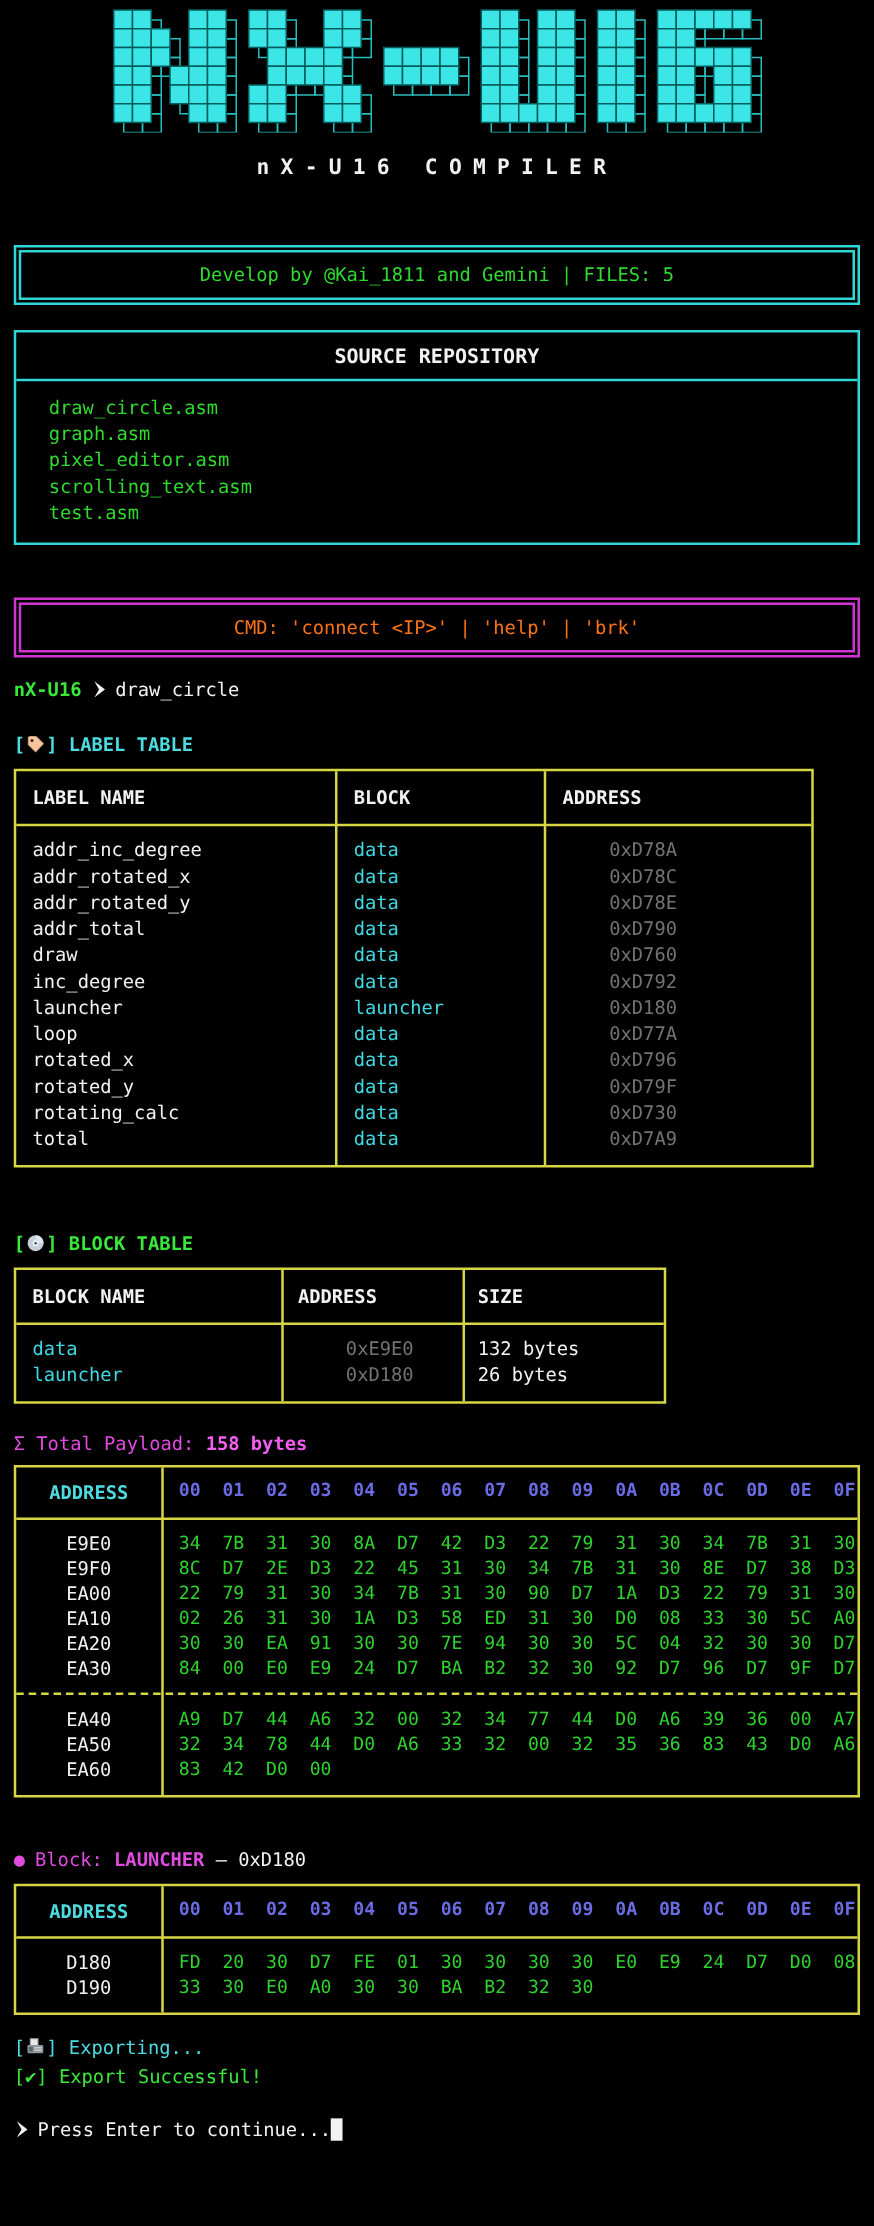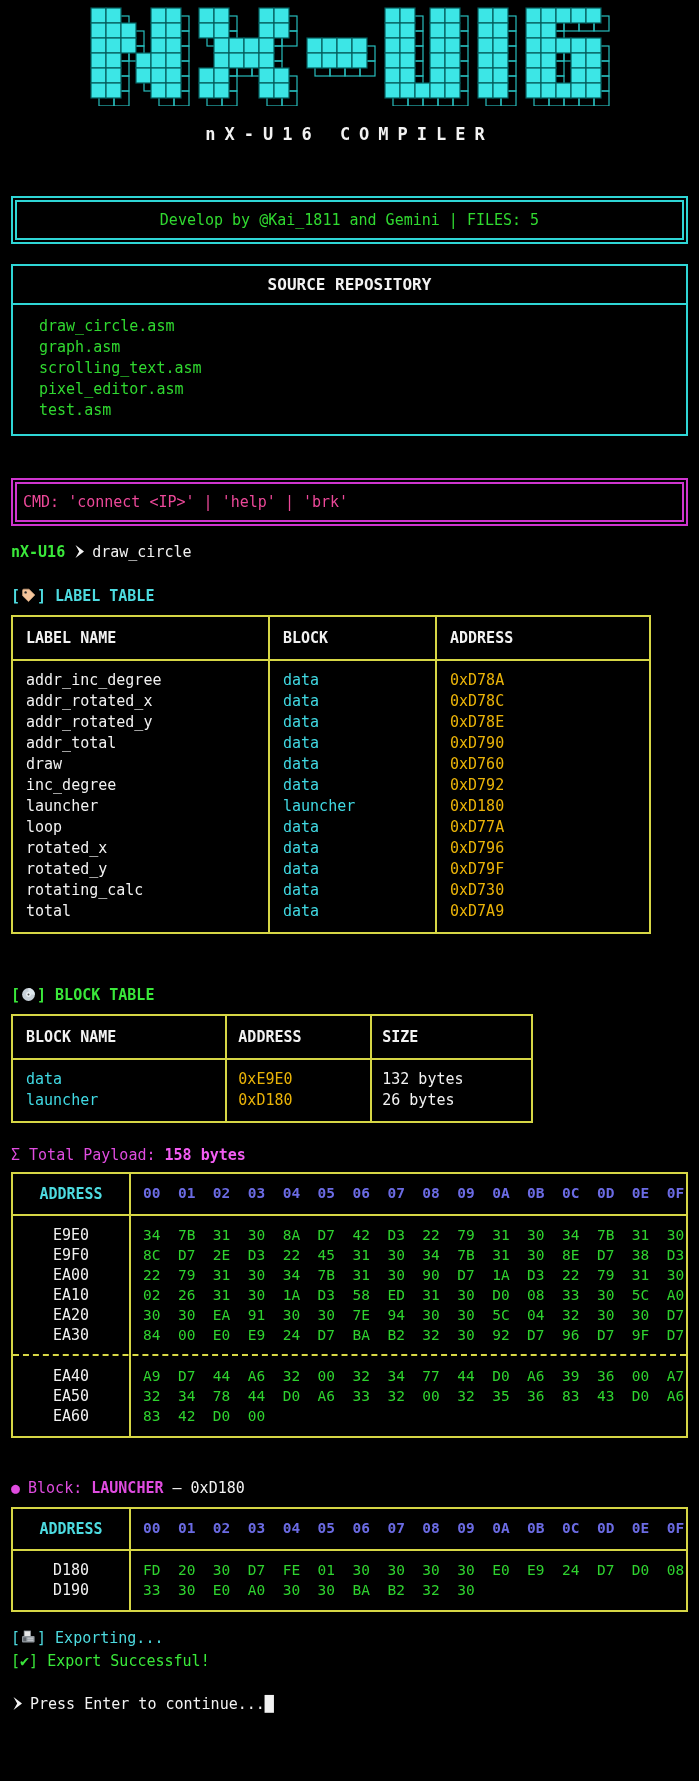--- a/index.html
+++ b/index.html
@@ -13,22 +13,22 @@
             font-size:17px;letter-spacing:9px;}
 
   
   .box{margin-left:11px;margin-right:11px;box-sizing:border-box;width:677px;}
   .banner{margin-top:52px;border:6px double #2fd6d6;padding:9px 6px;text-align:center;
           color:#30d930;}
   .srcbox{margin-top:20px;border:2px solid #2fd6d6;}
   .src-head{border-bottom:2px solid #2fd6d6;text-align:center;padding:9px 0;
             color:#f2f2f2;font-weight:bold;font-size:16px;}
   .src-list{padding:11px 0 13px 26px;color:#30d930;line-height:21px;}
-  .cmdbar{margin-top:42px;border:6px double #cf35cf;padding:9px 6px;
-          color:#ec4899;}
+  .cmdbar{margin-top:42px;border:6px double #cf35cf;padding:9px 6px;text-align:center;
+          color:#f97316;}
 
   
   .prompt{margin:16px 0 0 11px;line-height:21px;}
   .prompt .app{color:#3ae83a;font-weight:bold;}
   .chev{display:inline-block;vertical-align:-2px;margin:0 6px 0 8px;}
 
   .sec-title{margin:20px 0 0 11px;font-weight:bold;line-height:22px;}
   .cyan{color:#4ddbe0;} .green{color:#3ae83a;} .white{color:#f2f2f2;}
   .icon-sp{display:inline-block;vertical-align:-2px;margin:0 1px;}
 
@@ -37,21 +37,21 @@
   .ytable .vline{position:absolute;top:0;bottom:0;width:2px;background:#d6d645;}
   .thead{display:flex;border-bottom:2px solid #d6d645;font-weight:bold;color:#f2f2f2;}
   .thead>div{padding:12px 0 12px 13px;box-sizing:border-box;}
   .tbody{padding:9px 0 10px 0;line-height:21px;}
   .trow{display:flex;}
   .trow>div{padding-left:13px;box-sizing:border-box;}
 
   .label-table{width:640px;}
   .label-table .c1{width:257px;} .label-table .c2{width:167px;} .label-table .c3{width:142px;}
   .label-table .v1{left:255px;} .label-table .v2{left:422px;}
-  .col-label{color:#f2f2f2;} .col-block{color:#40d9e3;} .col-addr{color:#eab308;}
+  .col-label{color:#f2f2f2;} .col-block{color:#40d9e3;} .col-addr{color:#737373;text-align:center;}
 
   .block-table{width:522px;}
   .block-table .c1{width:214px;} .block-table .c2{width:145px;} .block-table .c3{width:163px;}
   .block-table .v1{left:212px;} .block-table .v2{left:357px;}
   .col-size{color:#f2f2f2;}
 
   
   .hex-table{width:677px;}
   .hex-table .v1{left:116px;}
   .hex-table .thead>div.haddr{width:116px;text-align:center;padding:11px 0;color:#4ddbe0;}
@@ -341,25 +341,25 @@
 
         <div class="src-item">
           <span>draw_circle.asm</span>
         </div>
 
         <div class="src-item">
           <span>graph.asm</span>
         </div>
 
         <div class="src-item">
+          <span>pixel_editor.asm</span>
+        </div>
+
+        <div class="src-item">
           <span>scrolling_text.asm</span>
-        </div>
-
-        <div class="src-item">
-          <span>pixel_editor.asm</span>
         </div>
 
         <div class="src-item">
           <span>test.asm</span>
         </div>
       </div>
   </div>
 
   <div class="box cmdbar">
     <span>CMD: 'connect &lt;IP&gt;' | 'help' | 'brk'</span>

